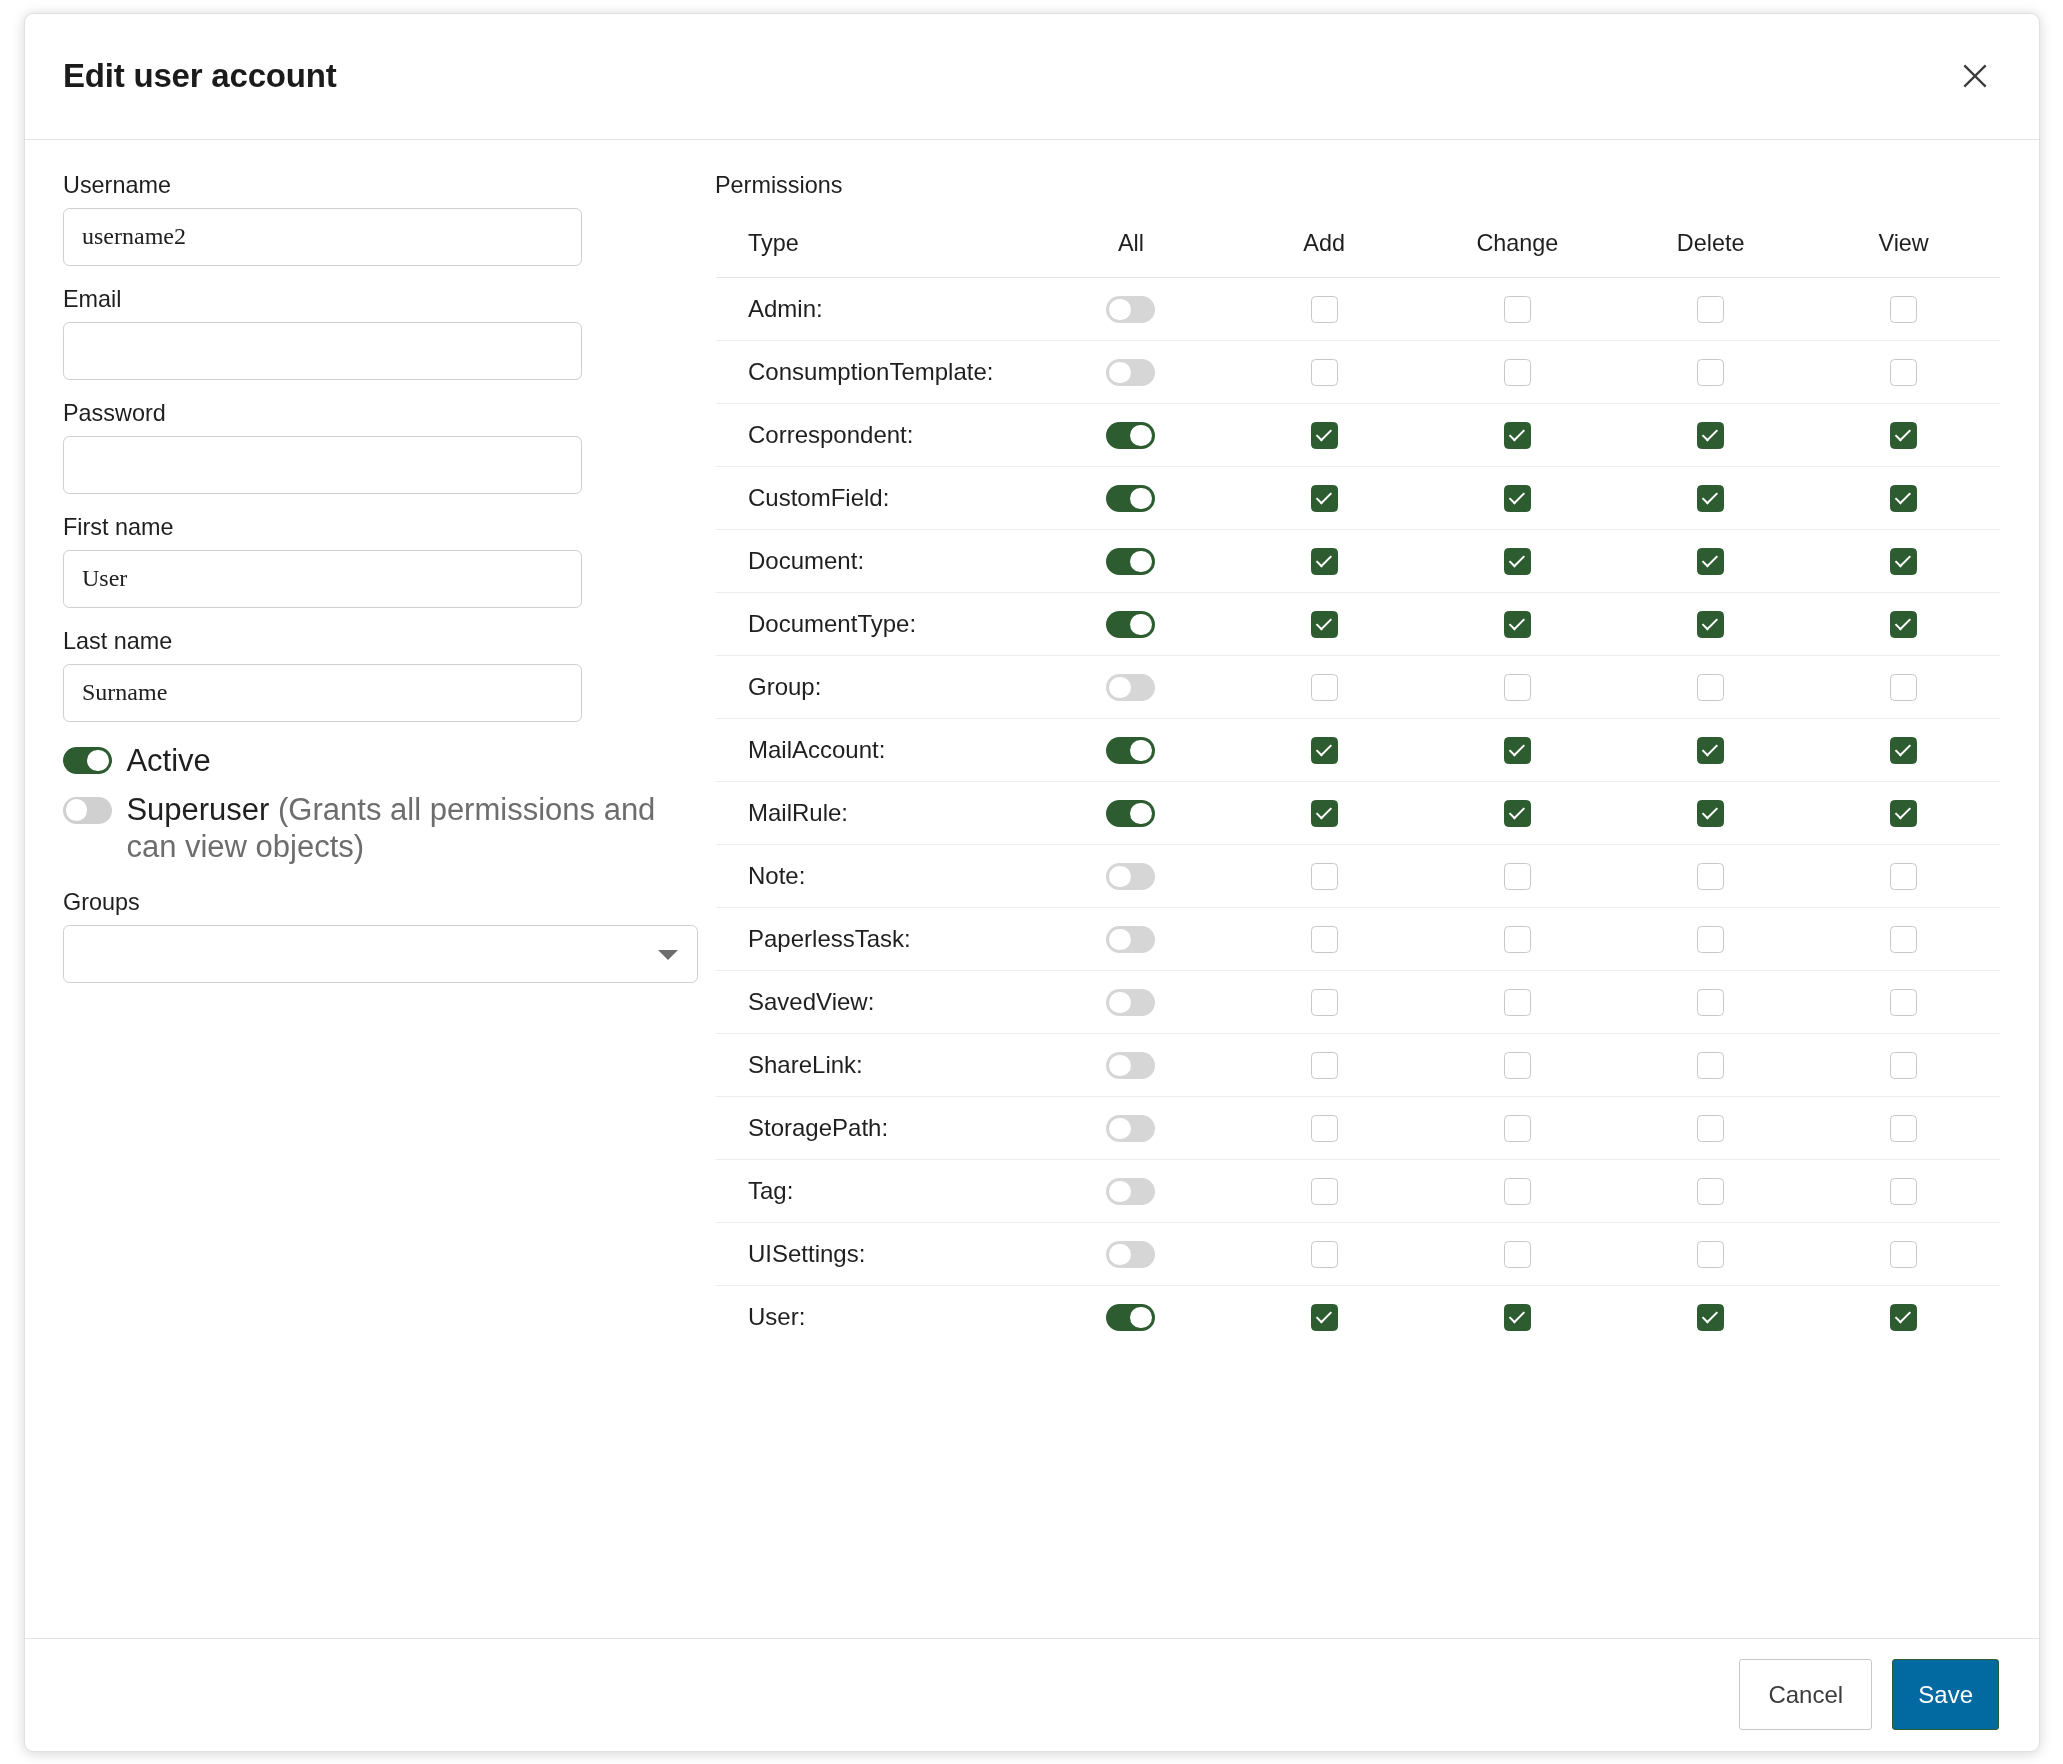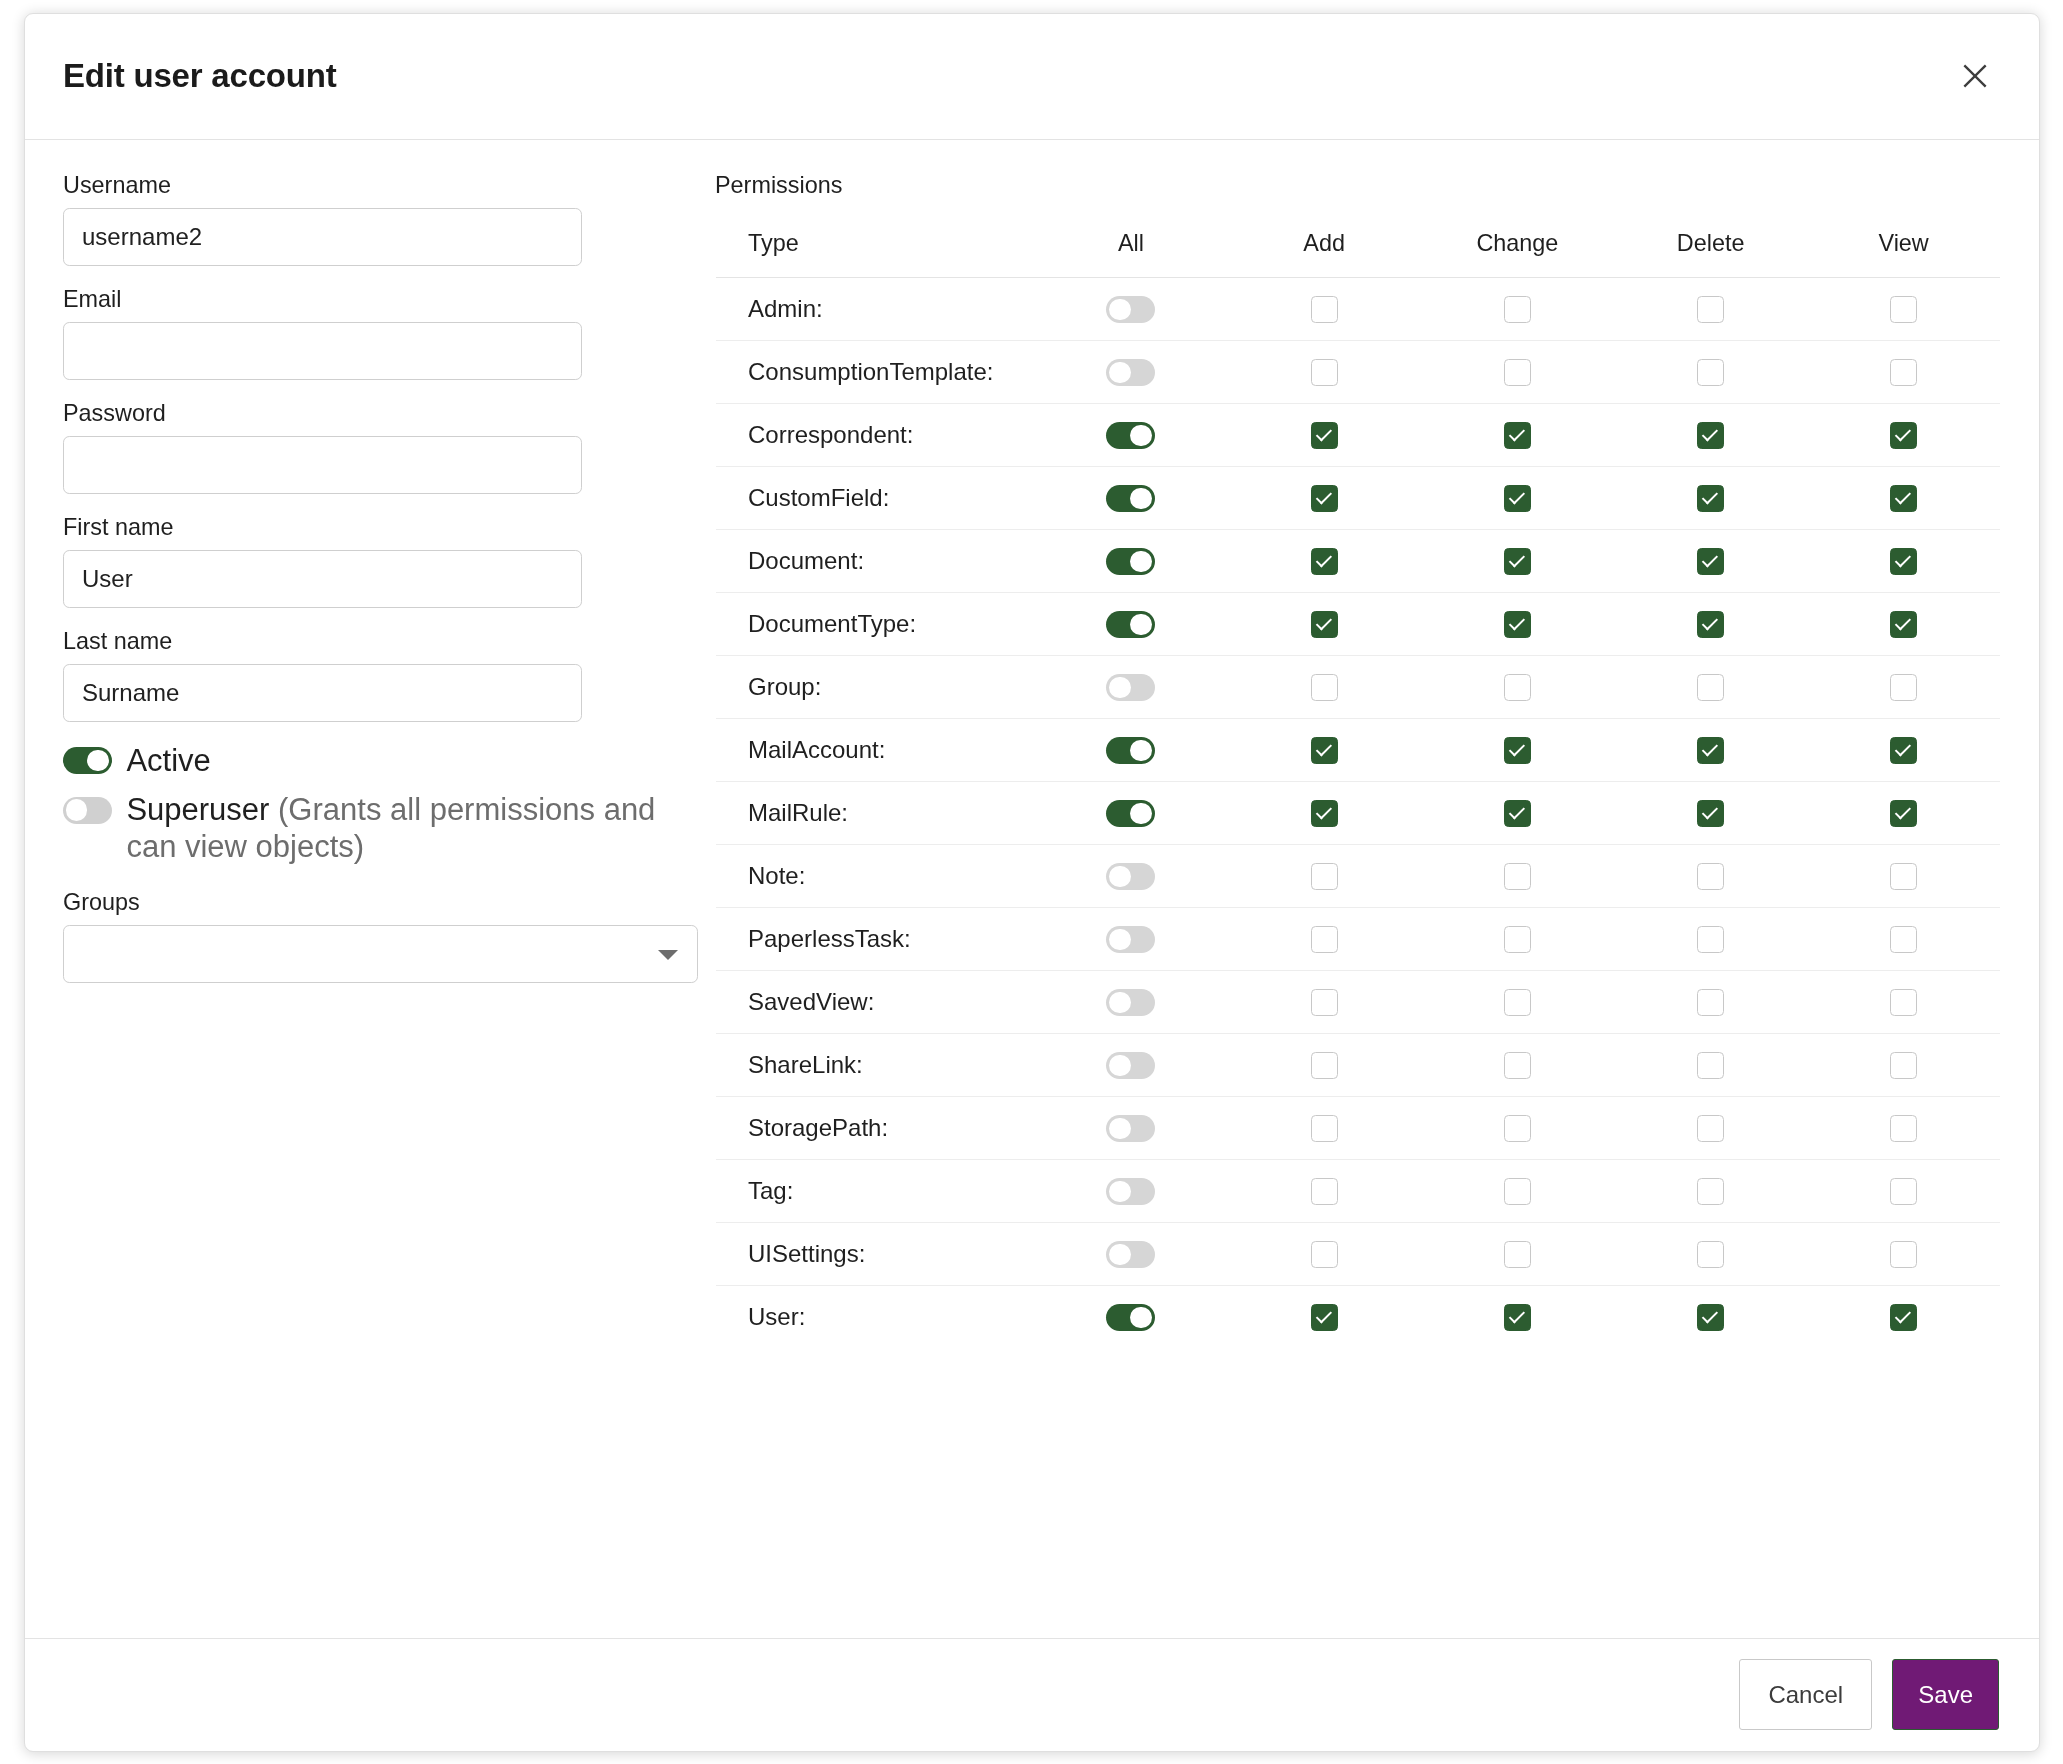--- a/index.html
+++ b/index.html
@@ -73,21 +73,21 @@
     display: block;
   }
   .text-input {
     width: 519px;
     height: 58px;
     border: 0.9px solid #cfcfcf;
     border-radius: 6.3px;
     font-size: 24px;
     color: #212121;
     padding: 0 18px;
-    font-family: Liberation Sans, sans-serif;
+    font-family: Liberation Serif, serif;
     background: #fff;
     outline: none;
   }
   .text-input::placeholder { color: #9a9a9a; }
   .field-block { margin-bottom: 20px; }
 
   .toggle-row {
     display: flex;
     align-items: flex-start;
     margin-top: 9px;
@@ -241,21 +241,21 @@
     cursor: pointer;
     font-family: "Liberation Sans", sans-serif;
   }
   .btn-cancel {
     background: #fff;
     border: 0.9px solid #c9c9c9;
     color: #3c3c3c;
     min-width: 133px;
   }
   .btn-save {
-    background: #701a75;
+    background: #0369a1;
     border: 0.9px solid #2c5c30;
     color: #fff;
     min-width: 104px;
   }
 </style>
 </head>
 <body>
 
 <div class="backdrop"></div>
 

